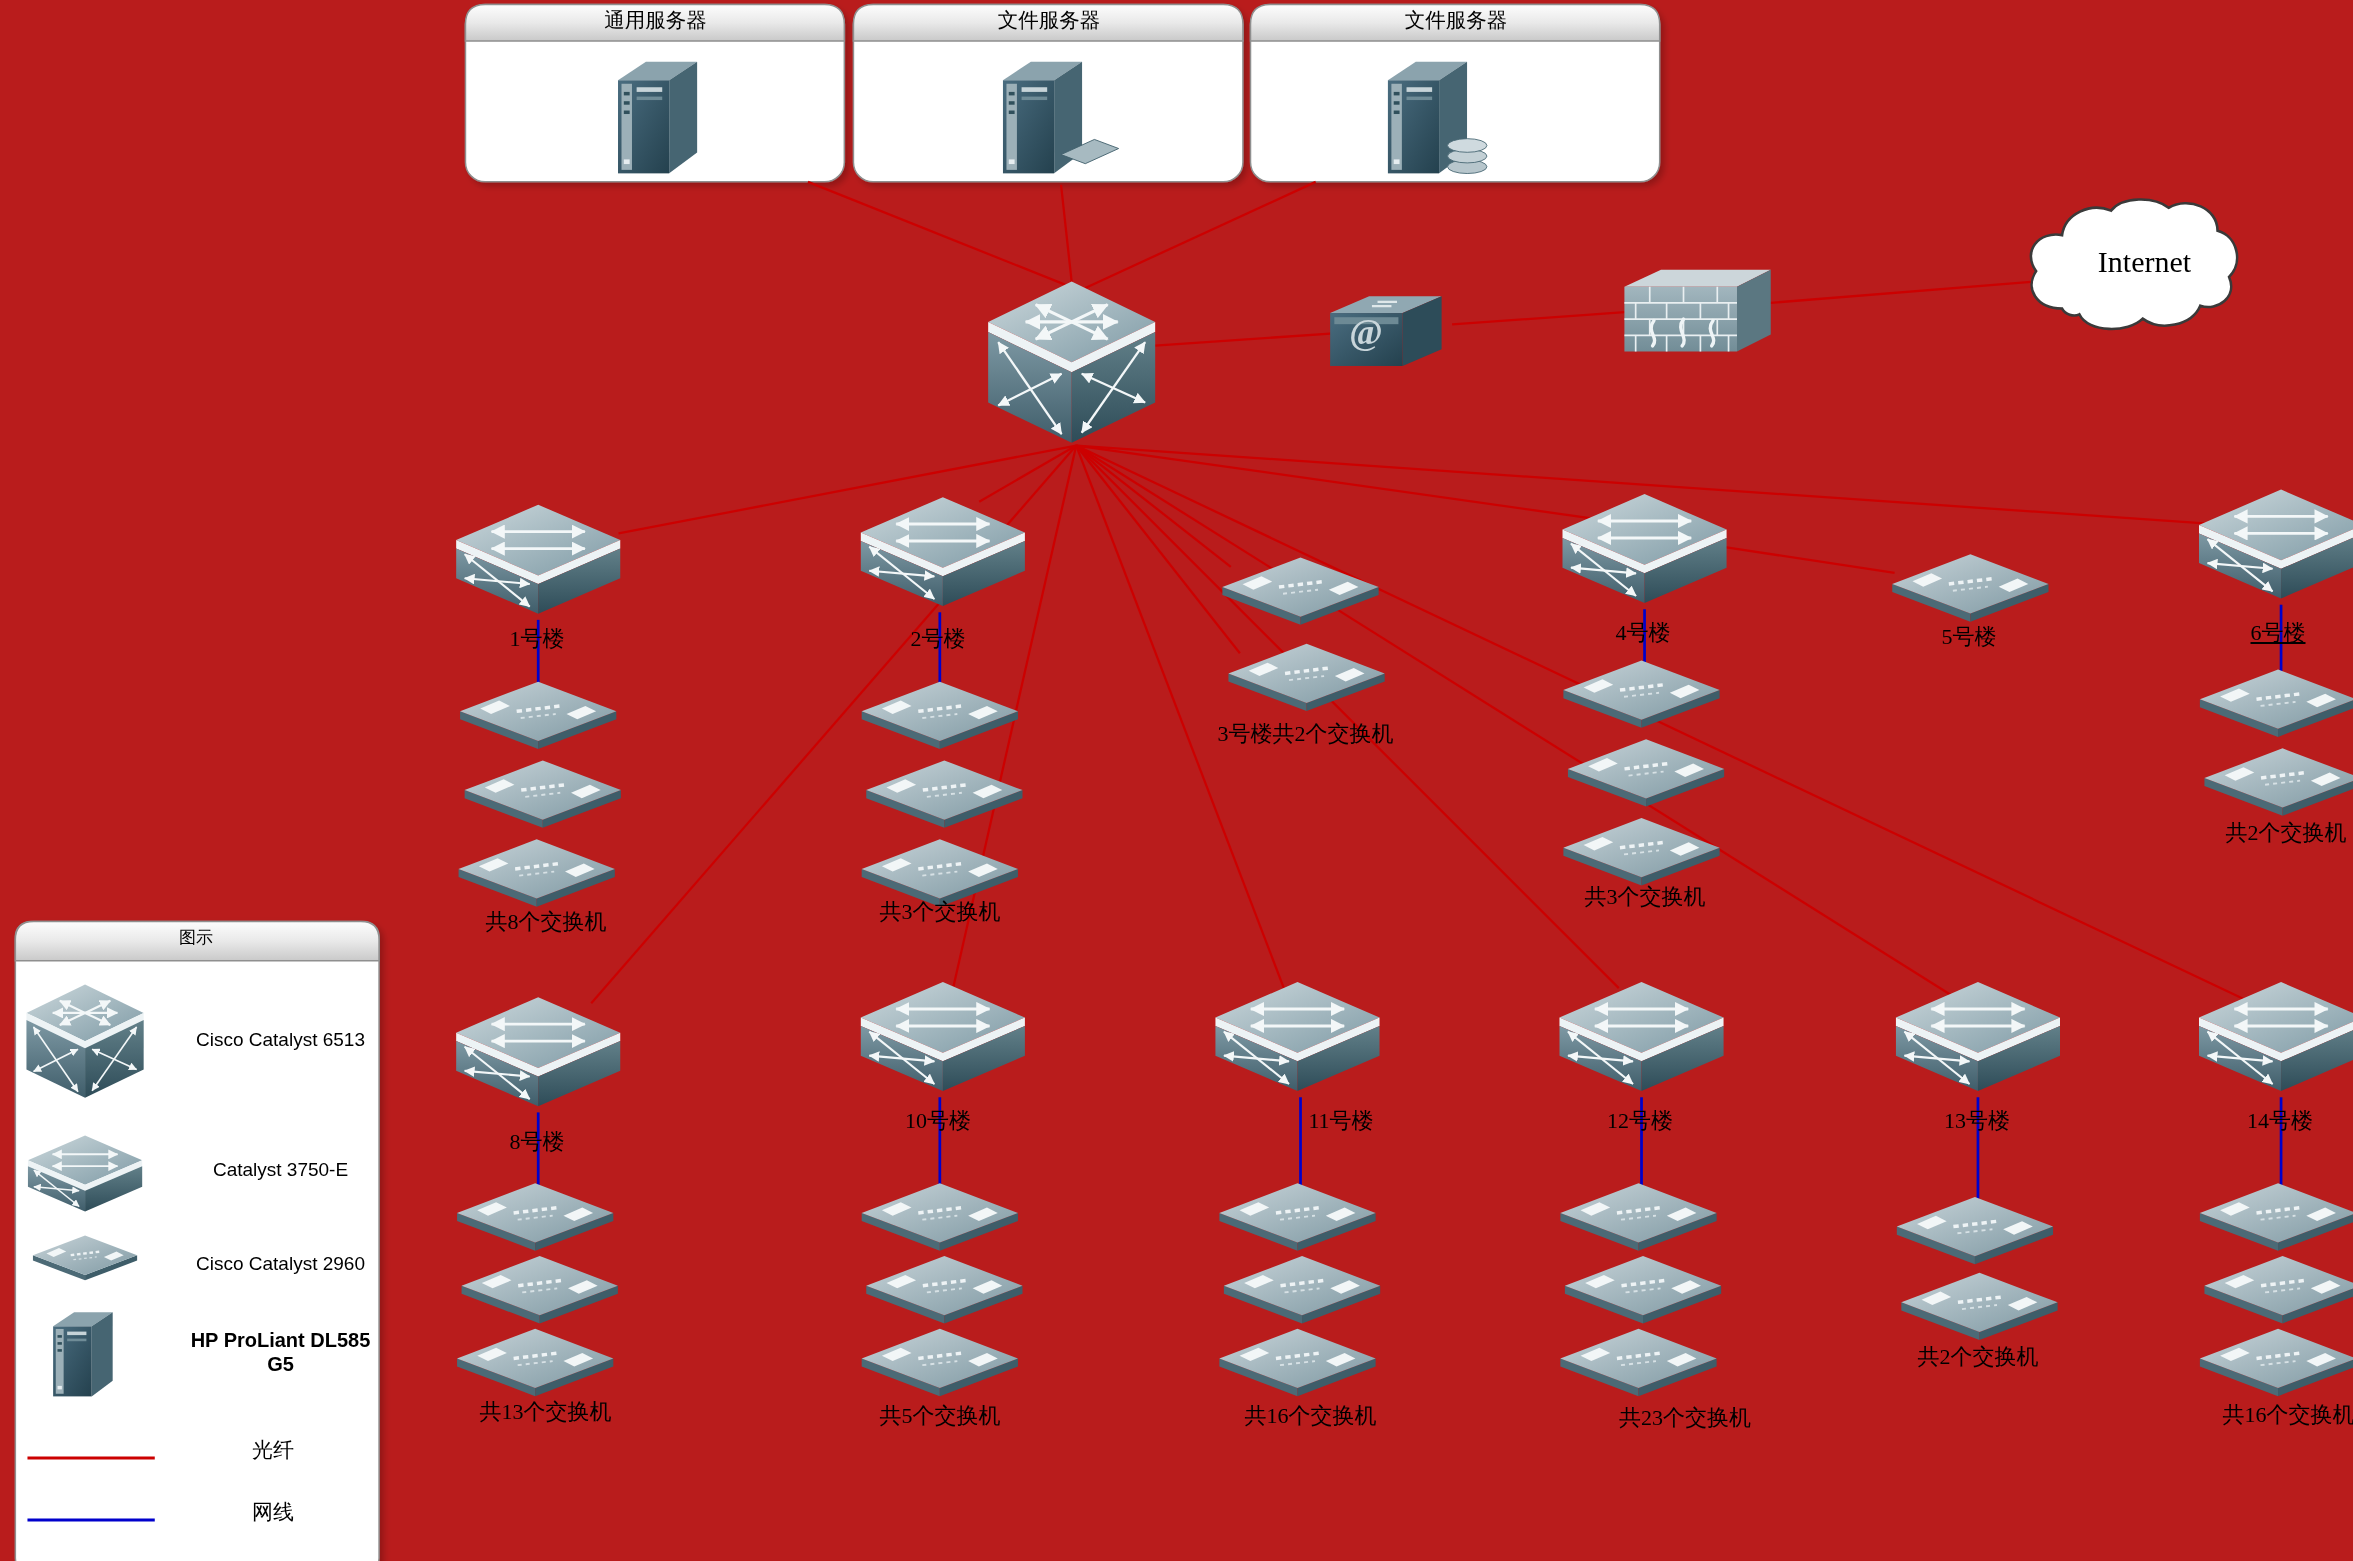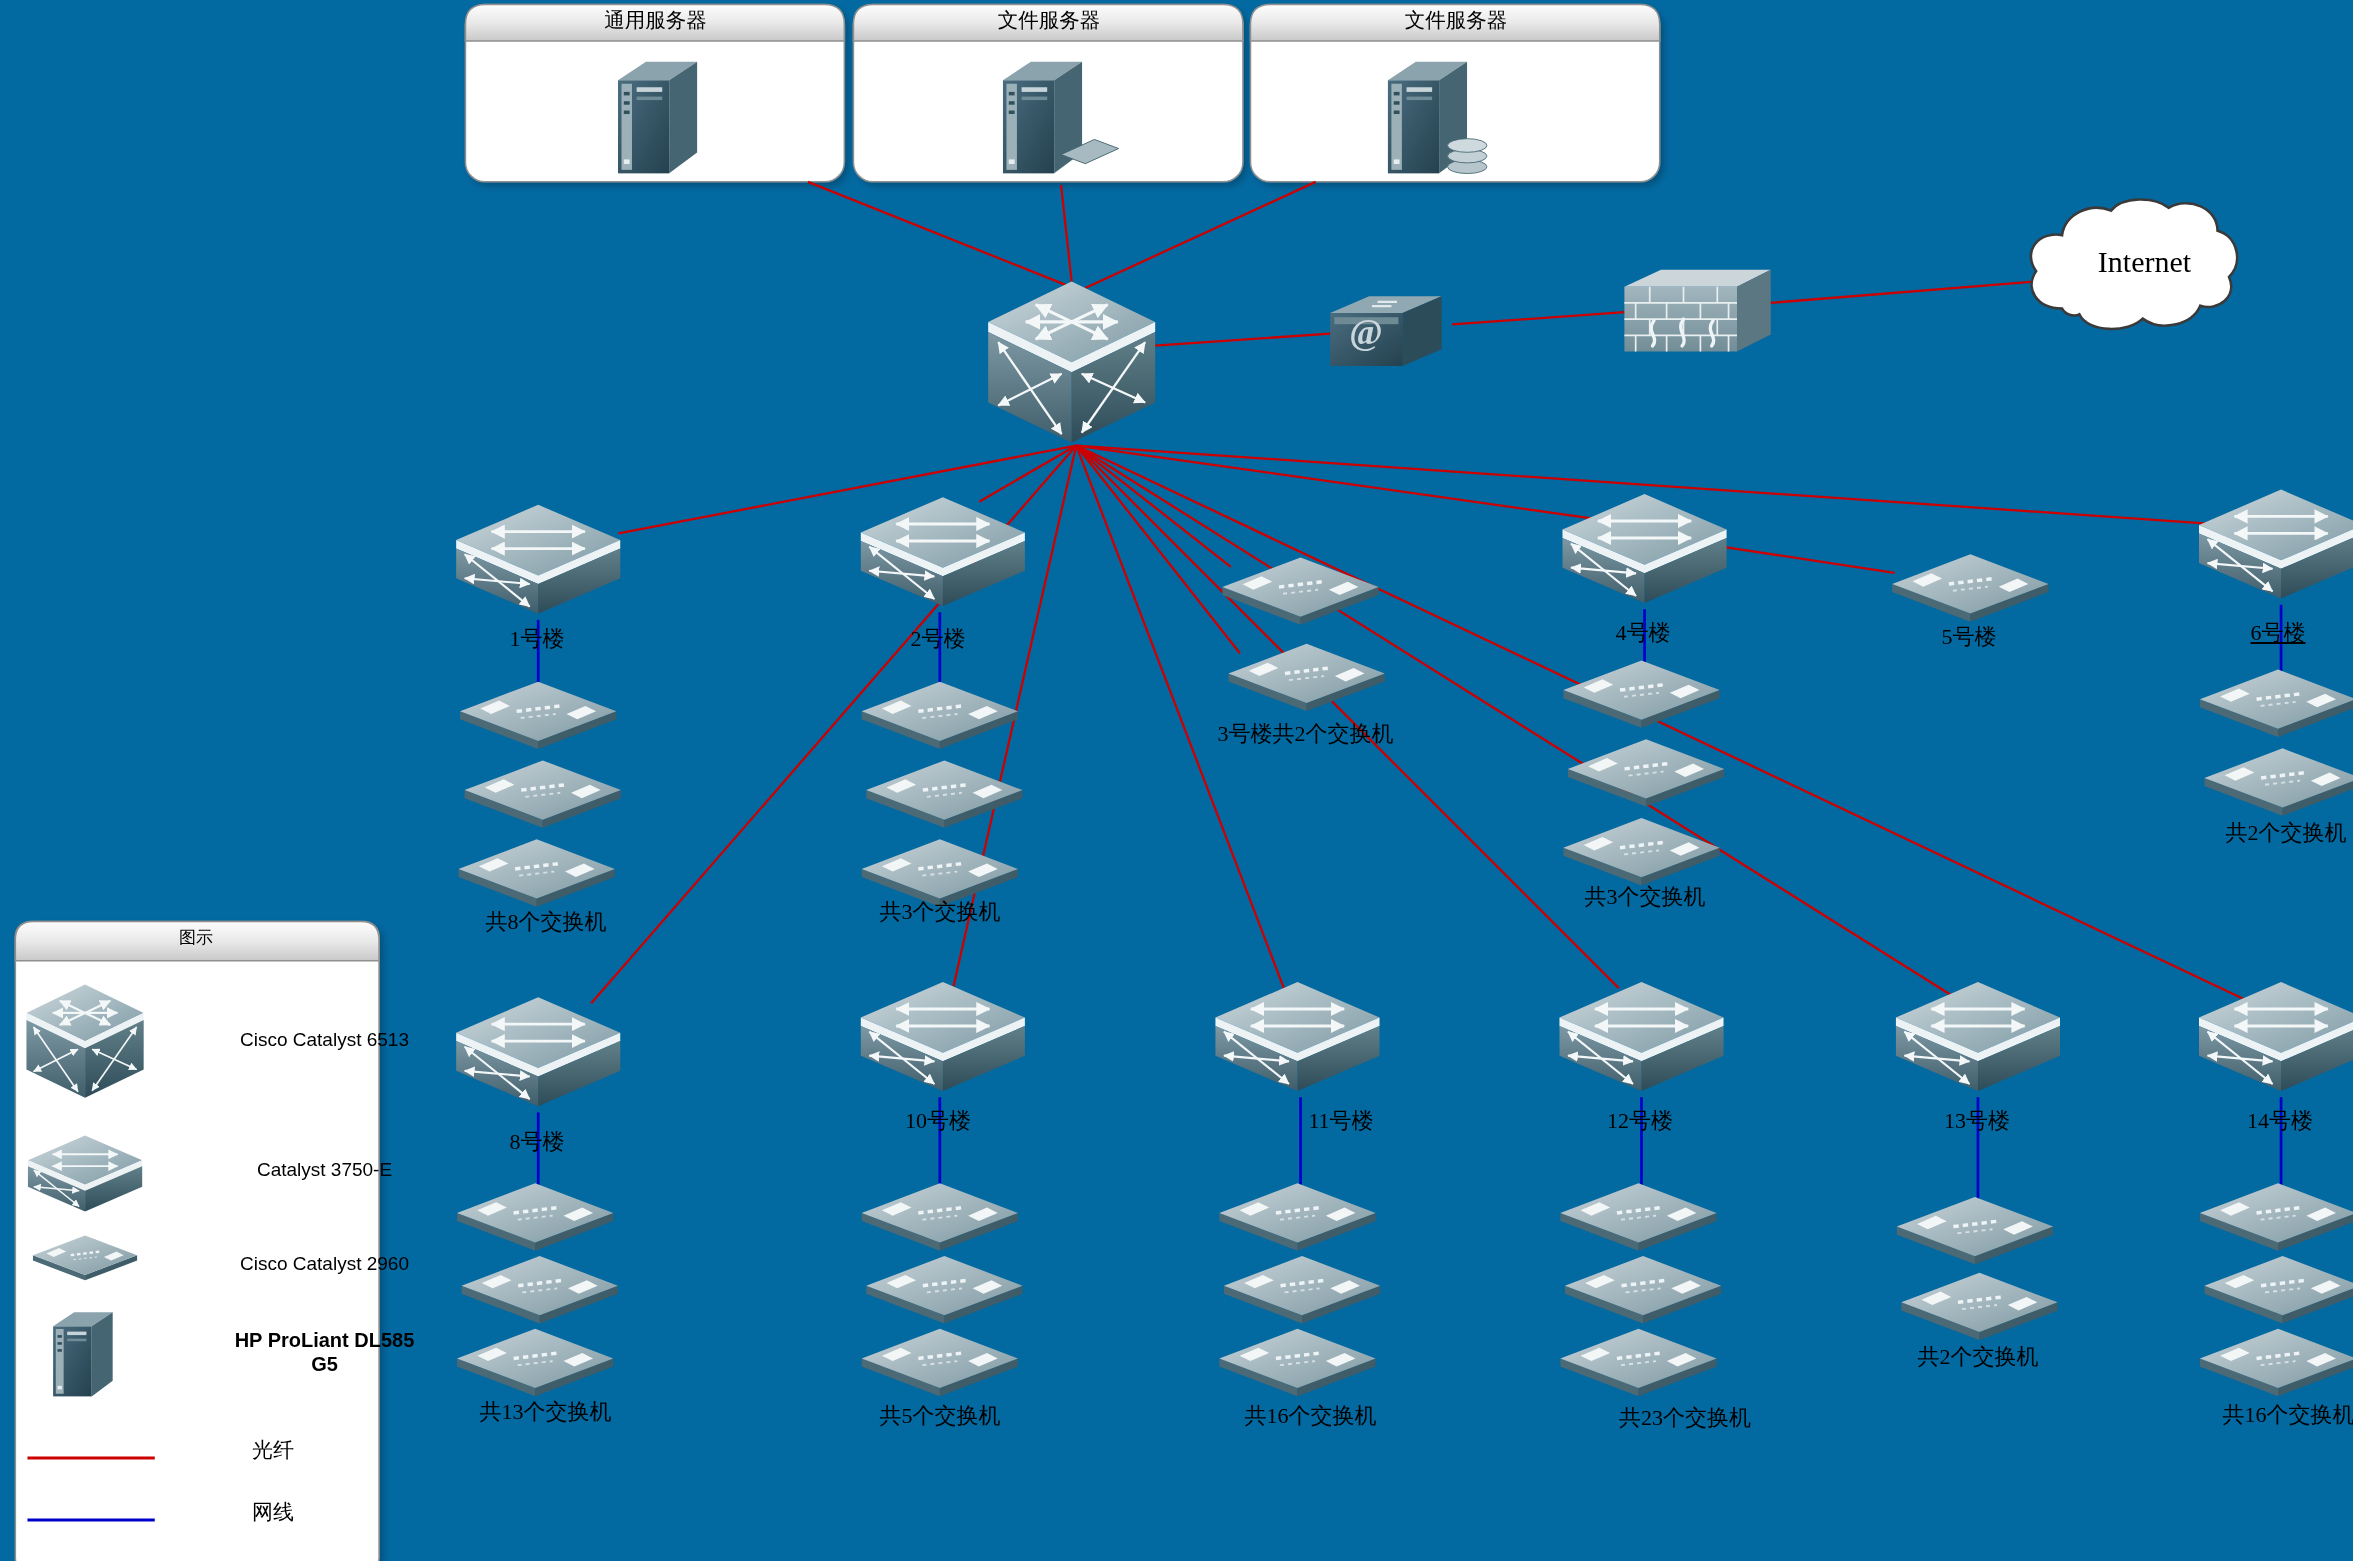--- a/index.html
+++ b/index.html
@@ -1,20 +1,20 @@
 <!DOCTYPE html>
 <html style="font-size:12px"><head>
 <meta charset="utf-8">
 <style>
   html,body{margin:0;padding:0;background:#ffffff;}
-  .stage{position:relative;width:2354px;height:1561px;background:#0369a1;overflow:hidden;
+  .stage{position:relative;width:2354px;height:1561px;background:#b91c1c;overflow:hidden;
          font-family:"Liberation Serif","DejaVu Serif",serif;color:#000;}
   .canvas{position:absolute;left:0;top:0;}
   .lbl{position:absolute;text-align:center;line-height:1.22;font-size:22px;}
-  .sans{font-family:"Liberation Sans","DejaVu Sans",sans-serif;margin-left:44px;}
+  .sans{font-family:"Liberation Sans","DejaVu Sans",sans-serif;}
   .fiber{stroke-width:1.5;fill:none;}
   .cable{stroke-width:1.8;fill:none;}
 </style>
 </head>
 <body>
 
 <div class="stage">
 
 <svg class="canvas" width="2354" height="1561" viewBox="0 0 1553 1030" xmlns="http://www.w3.org/2000/svg">
   <defs>

